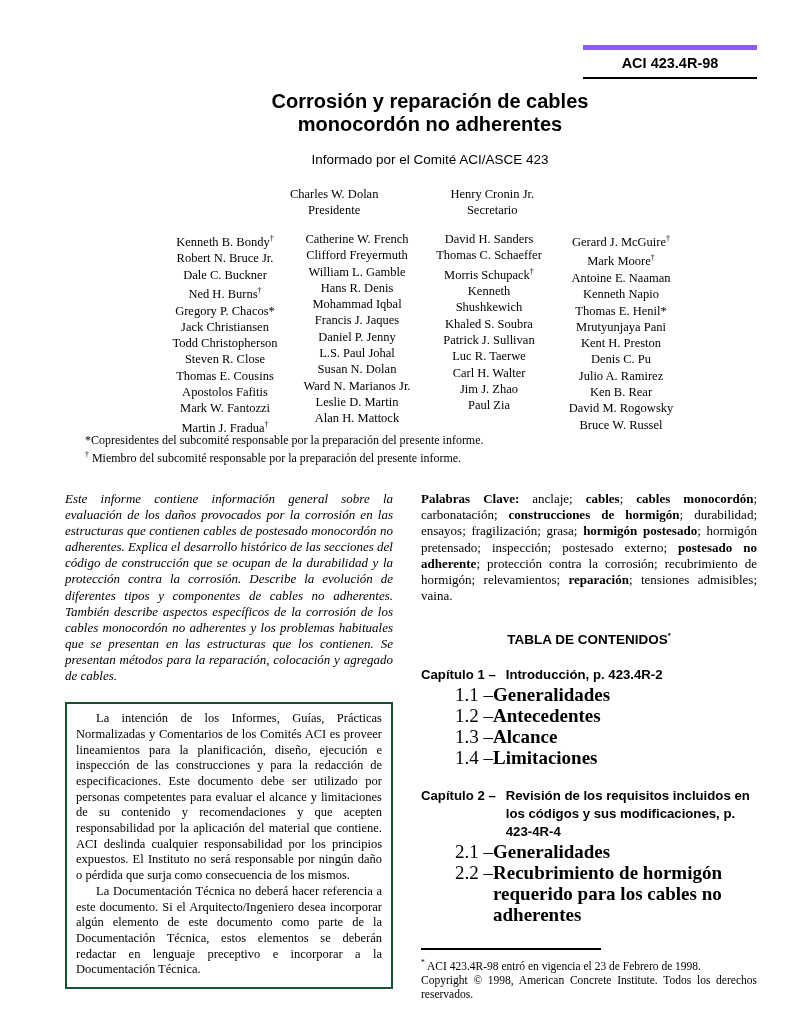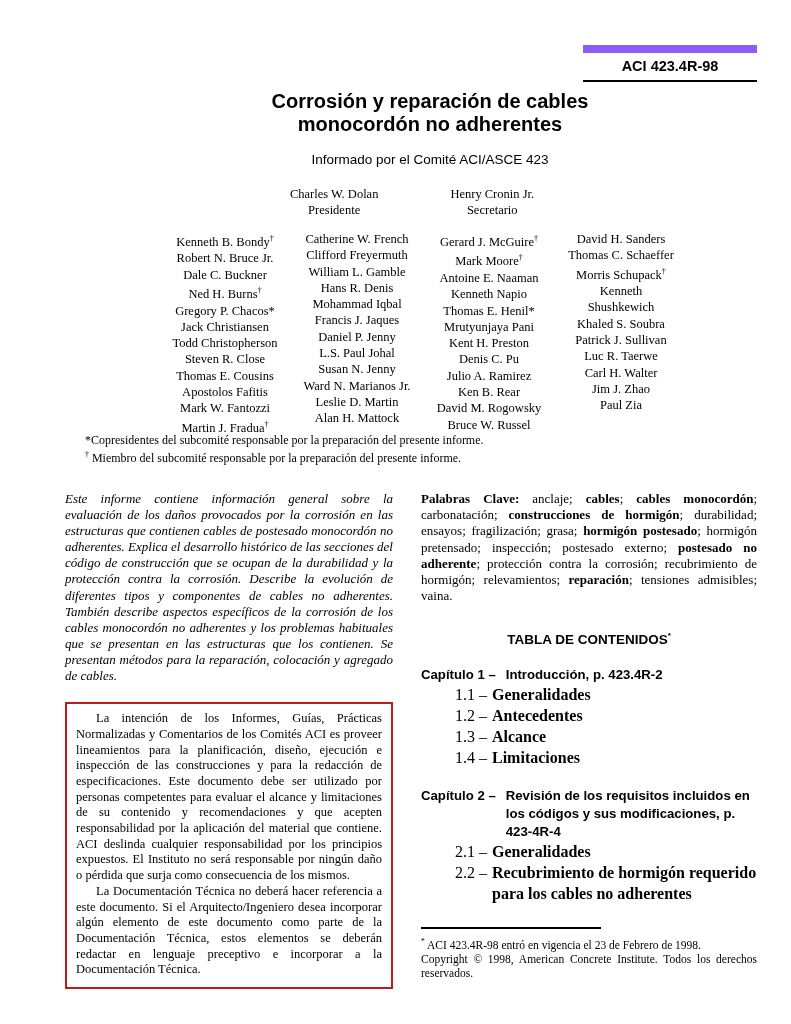--- a/index.html
+++ b/index.html
@@ -13,21 +13,21 @@
     color: #000000;
     font-family: "Liberation Serif", serif;
     overflow: hidden;
   }
   
   .doc-badge {
     position: absolute;
     top: 45px;
     right: 34px;
     width: 174px;
-    border-top: 8px solid #8b5cf6;
+    border-top: 5px solid #8b5cf6;
     border-bottom: 2px solid #000;
     text-align: center;
     padding: 5px 0 6px 0;
     font-family: "Liberation Sans", sans-serif;
     font-weight: bold;
     font-size: 14.5px;
   }
   
   .title {
     position: absolute;
@@ -96,21 +96,21 @@
   .col-left  { width: 328px; }
   .col-right { width: 336px; }
   .abstract {
     font-style: italic;
     font-size: 13px;
     line-height: 16.1px;
     text-align: justify;
   }
   .disclaimer-box {
     margin-top: 18px;
-    border: 2px solid #b91c1c;
+    border: 2px solid #14532d;
     padding: 7px 9px 9px 9px;
     font-size: 12.5px;
     line-height: 15.7px;
     text-align: justify;
   }
   .disclaimer-box p { text-indent: 20px; }
   .keywords {
     font-size: 13px;
     line-height: 16.2px;
     text-align: justify;
@@ -130,21 +130,21 @@
     font-family: "Liberation Sans", sans-serif;
     font-weight: bold;
     font-size: 13.2px;
     line-height: 18px;
   }
   .chapter-label { white-space: nowrap; margin-right: 10px; }
   .chapter-title { flex: 1; }
   .toc-item {
     display: flex;
     padding-left: 34px;
-    font-size: 16px;
+    font-size: 19px;
     line-height: 21px;
   }
   .toc-num { min-width: 37px; white-space: nowrap; }
   .toc-label { flex: 1; font-weight: bold; }
   
   .page-footnote { margin-top: 23px; font-size: 11.5px; line-height: 14.2px; }
   .fn-rule { width: 180px; border-top: 2px solid #000; margin-bottom: 6px; }
   .fn-line2 { text-align: justify; }
   .page-footnote sup { font-size: 0.65em; }
 </style>
@@ -192,51 +192,51 @@
       </div>
       <div class="committee-col">
         <div class="member">Catherine W. French</div>
         <div class="member">Clifford Freyermuth</div>
         <div class="member">William L. Gamble</div>
         <div class="member">Hans R. Denis</div>
         <div class="member">Mohammad Iqbal</div>
         <div class="member">Francis J. Jaques</div>
         <div class="member">Daniel P. Jenny</div>
         <div class="member">L.S. Paul Johal</div>
-        <div class="member">Susan N. Jenny</div>
+        <div class="member">Susan N. Dolan</div>
         <div class="member">Ward N. Marianos Jr.</div>
         <div class="member">Leslie D. Martin</div>
         <div class="member">Alan H. Mattock</div>
+      </div>
+      <div class="committee-col">
+        <div class="member">David H. Sanders</div>
+        <div class="member">Thomas C. Schaeffer</div>
+        <div class="member">Morris Schupack<sup>†</sup></div>
+        <div class="member">Kenneth<br>Shushkewich</div>
+        <div class="member">Khaled S. Soubra</div>
+        <div class="member">Patrick J. Sullivan</div>
+        <div class="member">Luc R. Taerwe</div>
+        <div class="member">Carl H. Walter</div>
+        <div class="member">Jim J. Zhao</div>
+        <div class="member">Paul Zia</div>
       </div>
       <div class="committee-col">
         <div class="member">Gerard J. McGuire<sup>†</sup></div>
         <div class="member">Mark Moore<sup>†</sup></div>
         <div class="member">Antoine E. Naaman</div>
         <div class="member">Kenneth Napio</div>
         <div class="member">Thomas E. Henil*</div>
         <div class="member">Mrutyunjaya Pani</div>
         <div class="member">Kent H. Preston</div>
         <div class="member">Denis C. Pu</div>
         <div class="member">Julio A. Ramirez</div>
         <div class="member">Ken B. Rear</div>
         <div class="member">David M. Rogowsky</div>
         <div class="member">Bruce W. Russel</div>
       </div>
-      <div class="committee-col">
-        <div class="member">David H. Sanders</div>
-        <div class="member">Thomas C. Schaeffer</div>
-        <div class="member">Morris Schupack<sup>†</sup></div>
-        <div class="member">Kenneth<br>Shushkewich</div>
-        <div class="member">Khaled S. Soubra</div>
-        <div class="member">Patrick J. Sullivan</div>
-        <div class="member">Luc R. Taerwe</div>
-        <div class="member">Carl H. Walter</div>
-        <div class="member">Jim J. Zhao</div>
-        <div class="member">Paul Zia</div>
-      </div>
     </div>
 
   <div class="member-footnotes">
       <div class="footnote-line">*Copresidentes del subcomité responsable por la preparación del presente informe.</div>
       <div class="footnote-line"><sup>†</sup> Miembro del subcomité responsable por la preparación del presente informe.</div>
     </div>
 
   <div class="columns">
 
     <div class="col-left">

